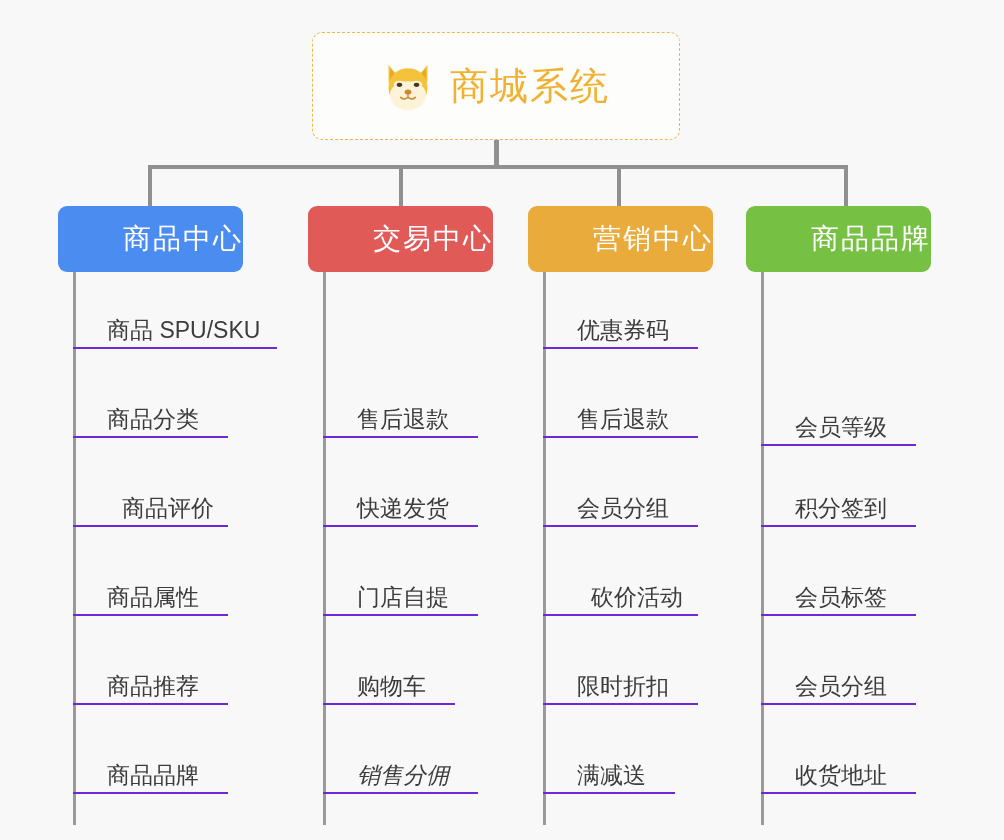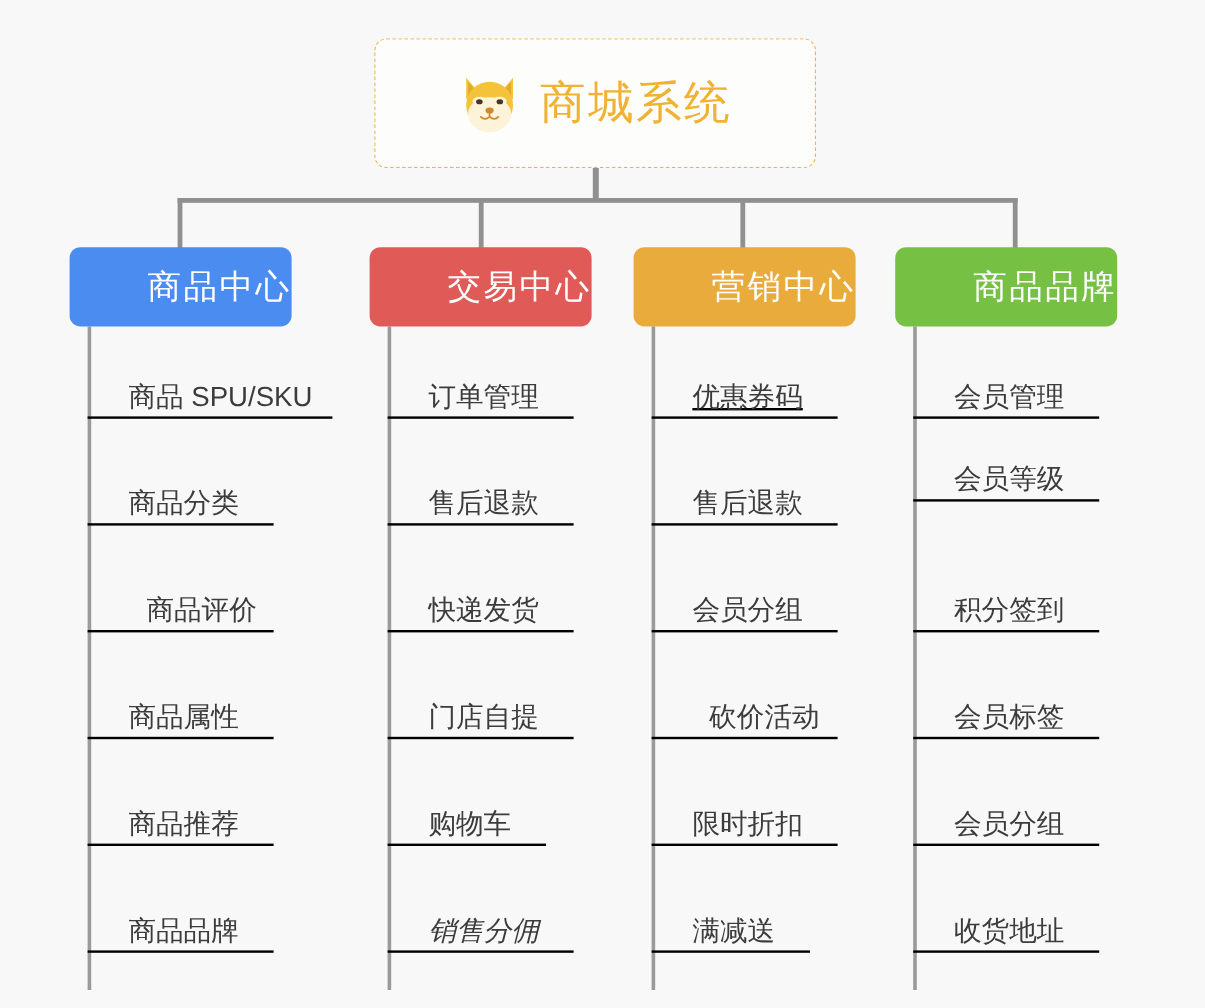--- a/index.html
+++ b/index.html
@@ -82,21 +82,21 @@
   }
 
   
   .leaf {
     position: absolute;
     box-sizing: border-box;
     height: 46px;
     padding: 0 14px 0 34px;
     display: flex;
     align-items: flex-end;
-    border-bottom: 2px solid #000000;
+    border-bottom: 2px solid #6d28d9;
     white-space: nowrap;
   }
   .leaf-label {
     font-size: 23px;
     color: #3c3c3c;
     line-height: 1.25;
     padding-bottom: 2px;
   }
 </style>
 </head>
@@ -154,44 +154,41 @@
     <span class="leaf-label">商品推荐</span>
   </div>
   <div class="leaf" style="left:73px; top:748px; width:155px;">
     <span class="leaf-label">商品品牌</span>
   </div>
 
   <div class="cat-box" style="left: 308px; top: 206px; width: 185px; background: rgb(224, 90, 88);">
     <span>交易中心</span>
   </div>
   <div class="spine" style="left:323px; top:272px; height:553px;"></div>
-  <div class="leaf" style="left:323px; top:303px; width:155px;">
-    <span class="leaf-label">订单管理</span>
-  </div>
   <div class="leaf" style="left:323px; top:392px; width:155px;">
     <span class="leaf-label">售后退款</span>
   </div>
   <div class="leaf" style="left:323px; top:481px; width:155px;">
     <span class="leaf-label">快递发货</span>
   </div>
   <div class="leaf" style="left:323px; top:570px; width:155px;">
     <span class="leaf-label">门店自提</span>
   </div>
   <div class="leaf" style="left:323px; top:659px; width:132px;">
     <span class="leaf-label">购物车</span>
   </div>
   <div class="leaf" style="left:323px; top:748px; width:155px;font-style:italic;">
     <span class="leaf-label">销售分佣</span>
   </div>
 
   <div class="cat-box" style="left: 528px; top: 206px; width: 185px; background: rgb(232, 171, 60);">
     <span>营销中心</span>
   </div>
   <div class="spine" style="left:543px; top:272px; height:553px;"></div>
-  <div class="leaf" style="left:543px; top:303px; width:155px;text-decoration:underline;">
+  <div class="leaf" style="left:543px; top:303px; width:155px;">
     <span class="leaf-label">优惠券码</span>
   </div>
   <div class="leaf" style="left:543px; top:392px; width:155px;">
     <span class="leaf-label">售后退款</span>
   </div>
   <div class="leaf" style="left:543px; top:481px; width:155px;">
     <span class="leaf-label">会员分组</span>
   </div>
   <div class="leaf" style="left:543px; top:570px; width:155px;padding-left:48px;">
     <span class="leaf-label">砍价活动</span>
@@ -200,24 +197,21 @@
     <span class="leaf-label">限时折扣</span>
   </div>
   <div class="leaf" style="left:543px; top:748px; width:132px;">
     <span class="leaf-label">满减送</span>
   </div>
 
   <div class="cat-box" style="left: 746px; top: 206px; width: 185px; background: rgb(118, 192, 67);">
     <span>商品品牌</span>
   </div>
   <div class="spine" style="left:761px; top:272px; height:553px;"></div>
-  <div class="leaf" style="left:761px; top:303px; width:155px;">
-    <span class="leaf-label">会员管理</span>
-  </div>
-  <div class="leaf" style="left:761px; top:372px; width:155px;">
+  <div class="leaf" style="left:761px; top:400px; width:155px;">
     <span class="leaf-label">会员等级</span>
   </div>
   <div class="leaf" style="left:761px; top:481px; width:155px;">
     <span class="leaf-label">积分签到</span>
   </div>
   <div class="leaf" style="left:761px; top:570px; width:155px;">
     <span class="leaf-label">会员标签</span>
   </div>
   <div class="leaf" style="left:761px; top:748px; width:155px;">
     <span class="leaf-label">收货地址</span>

